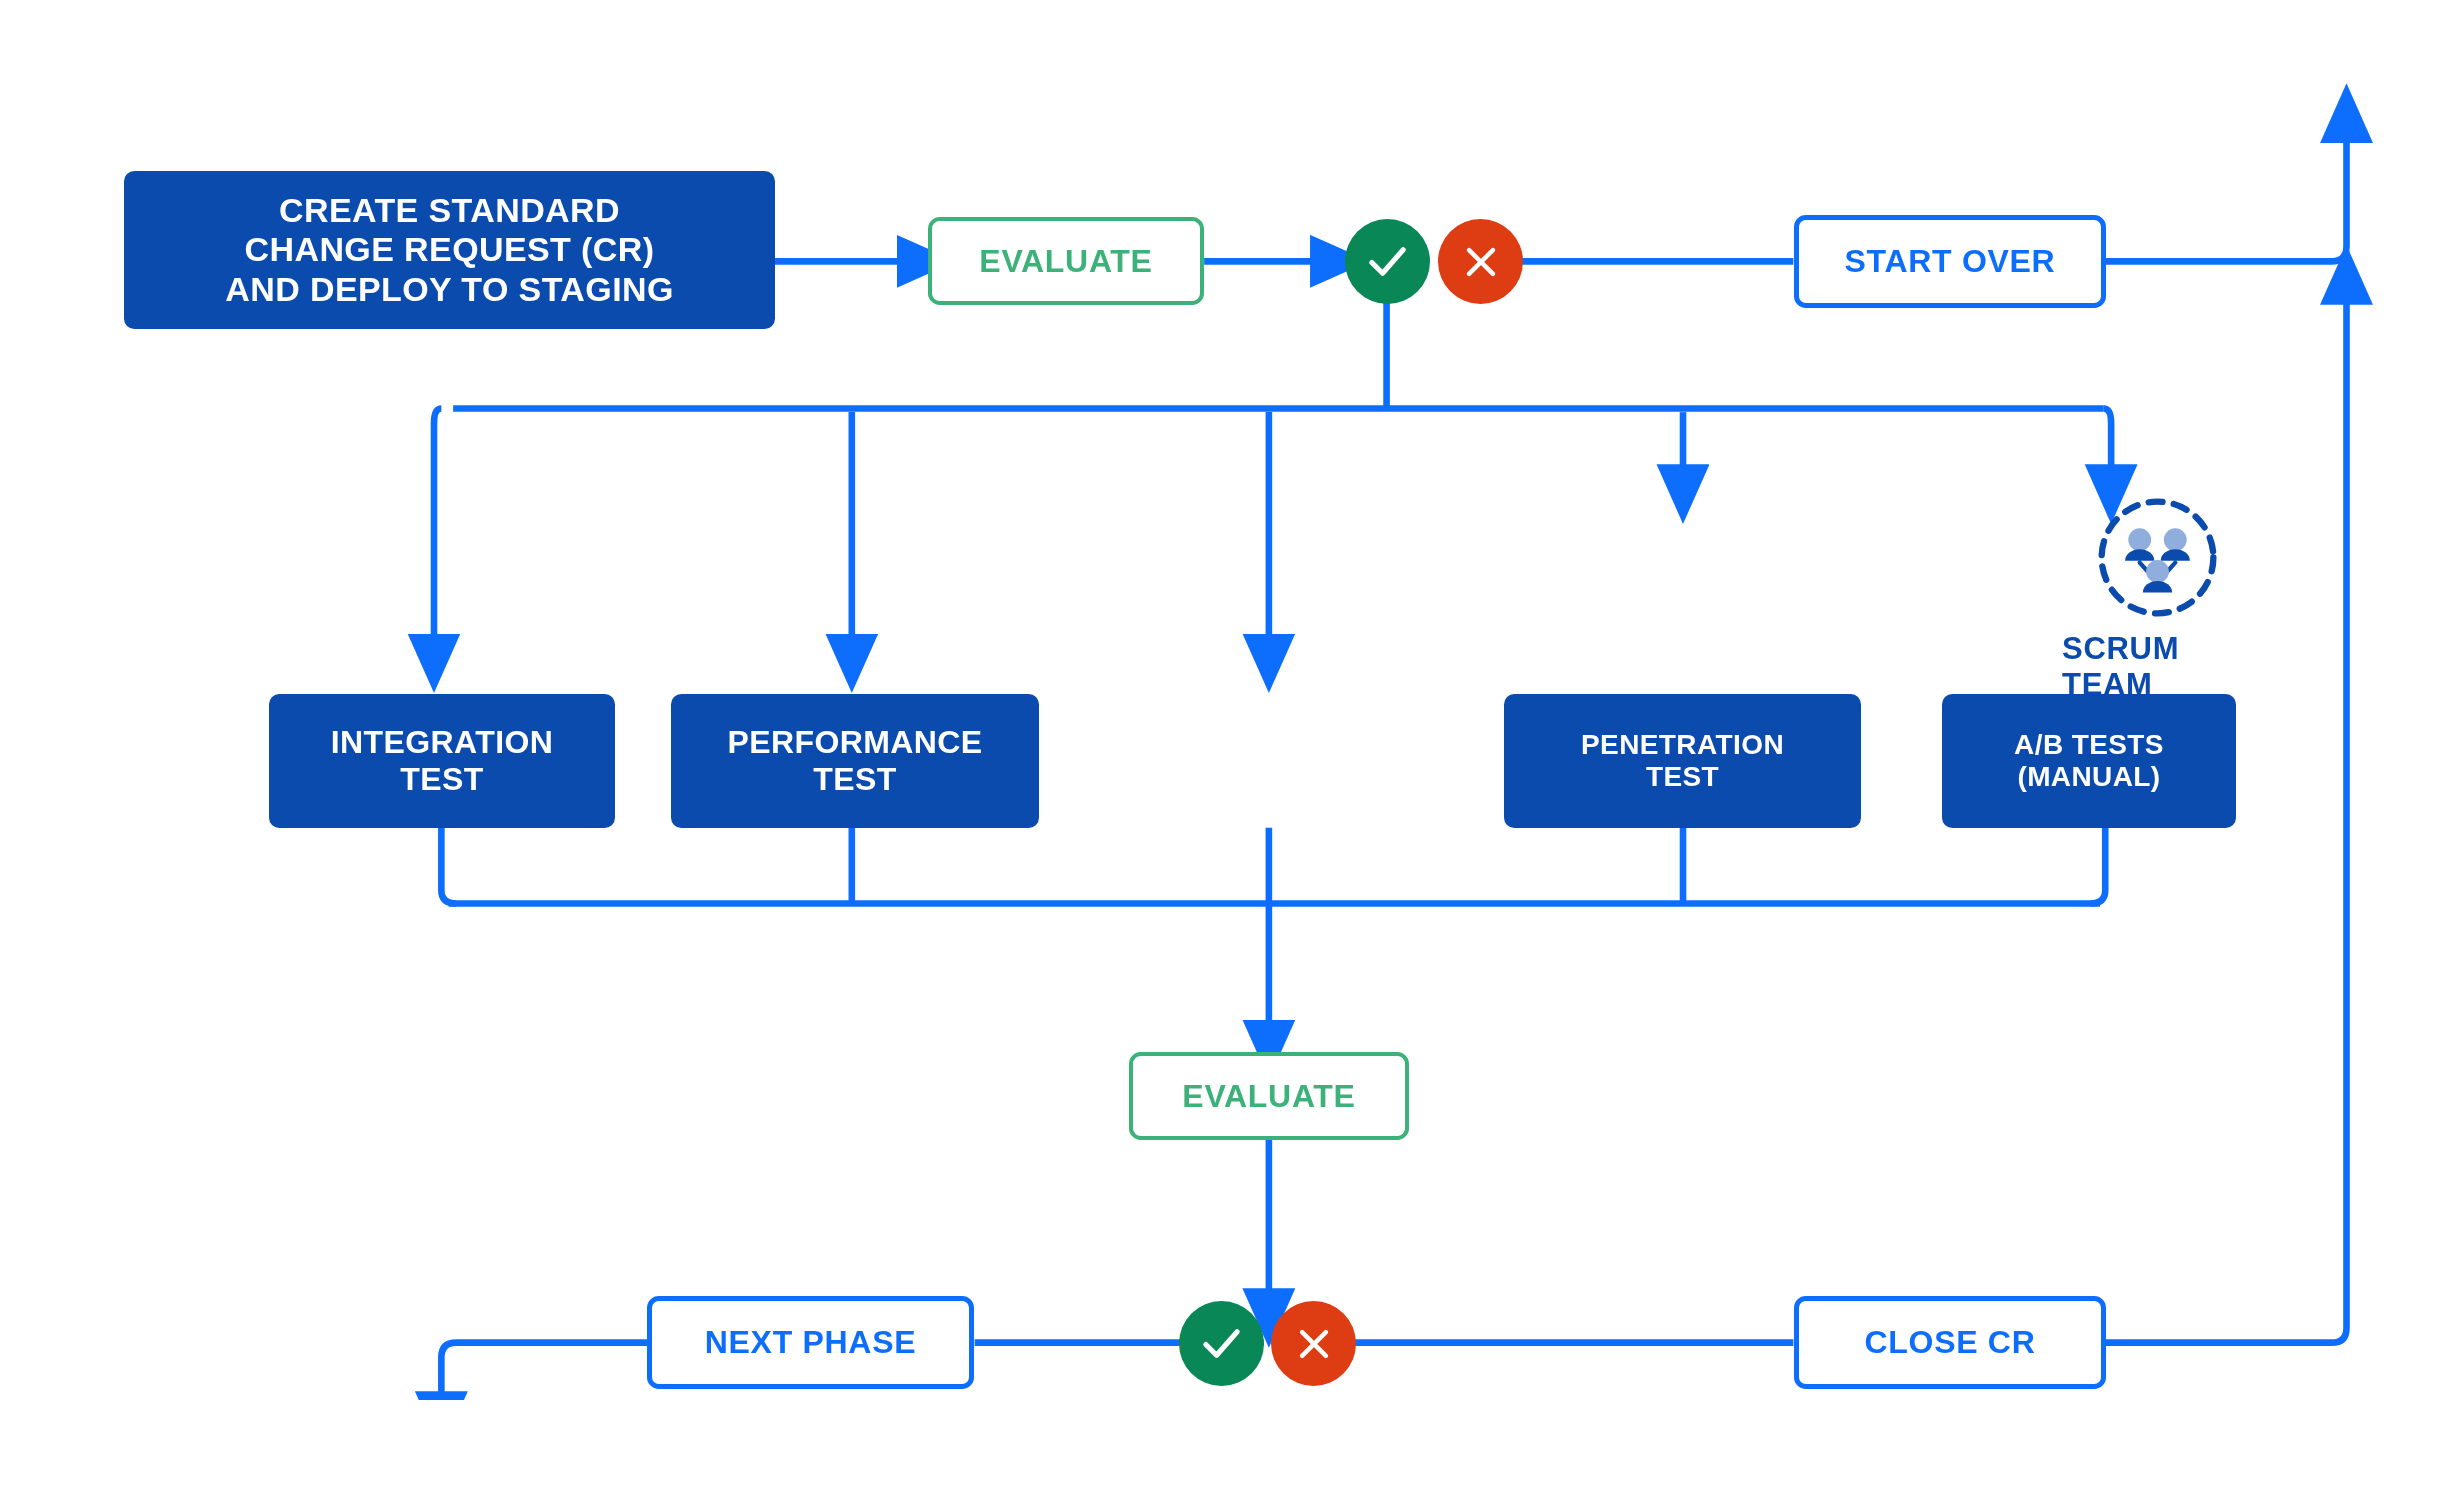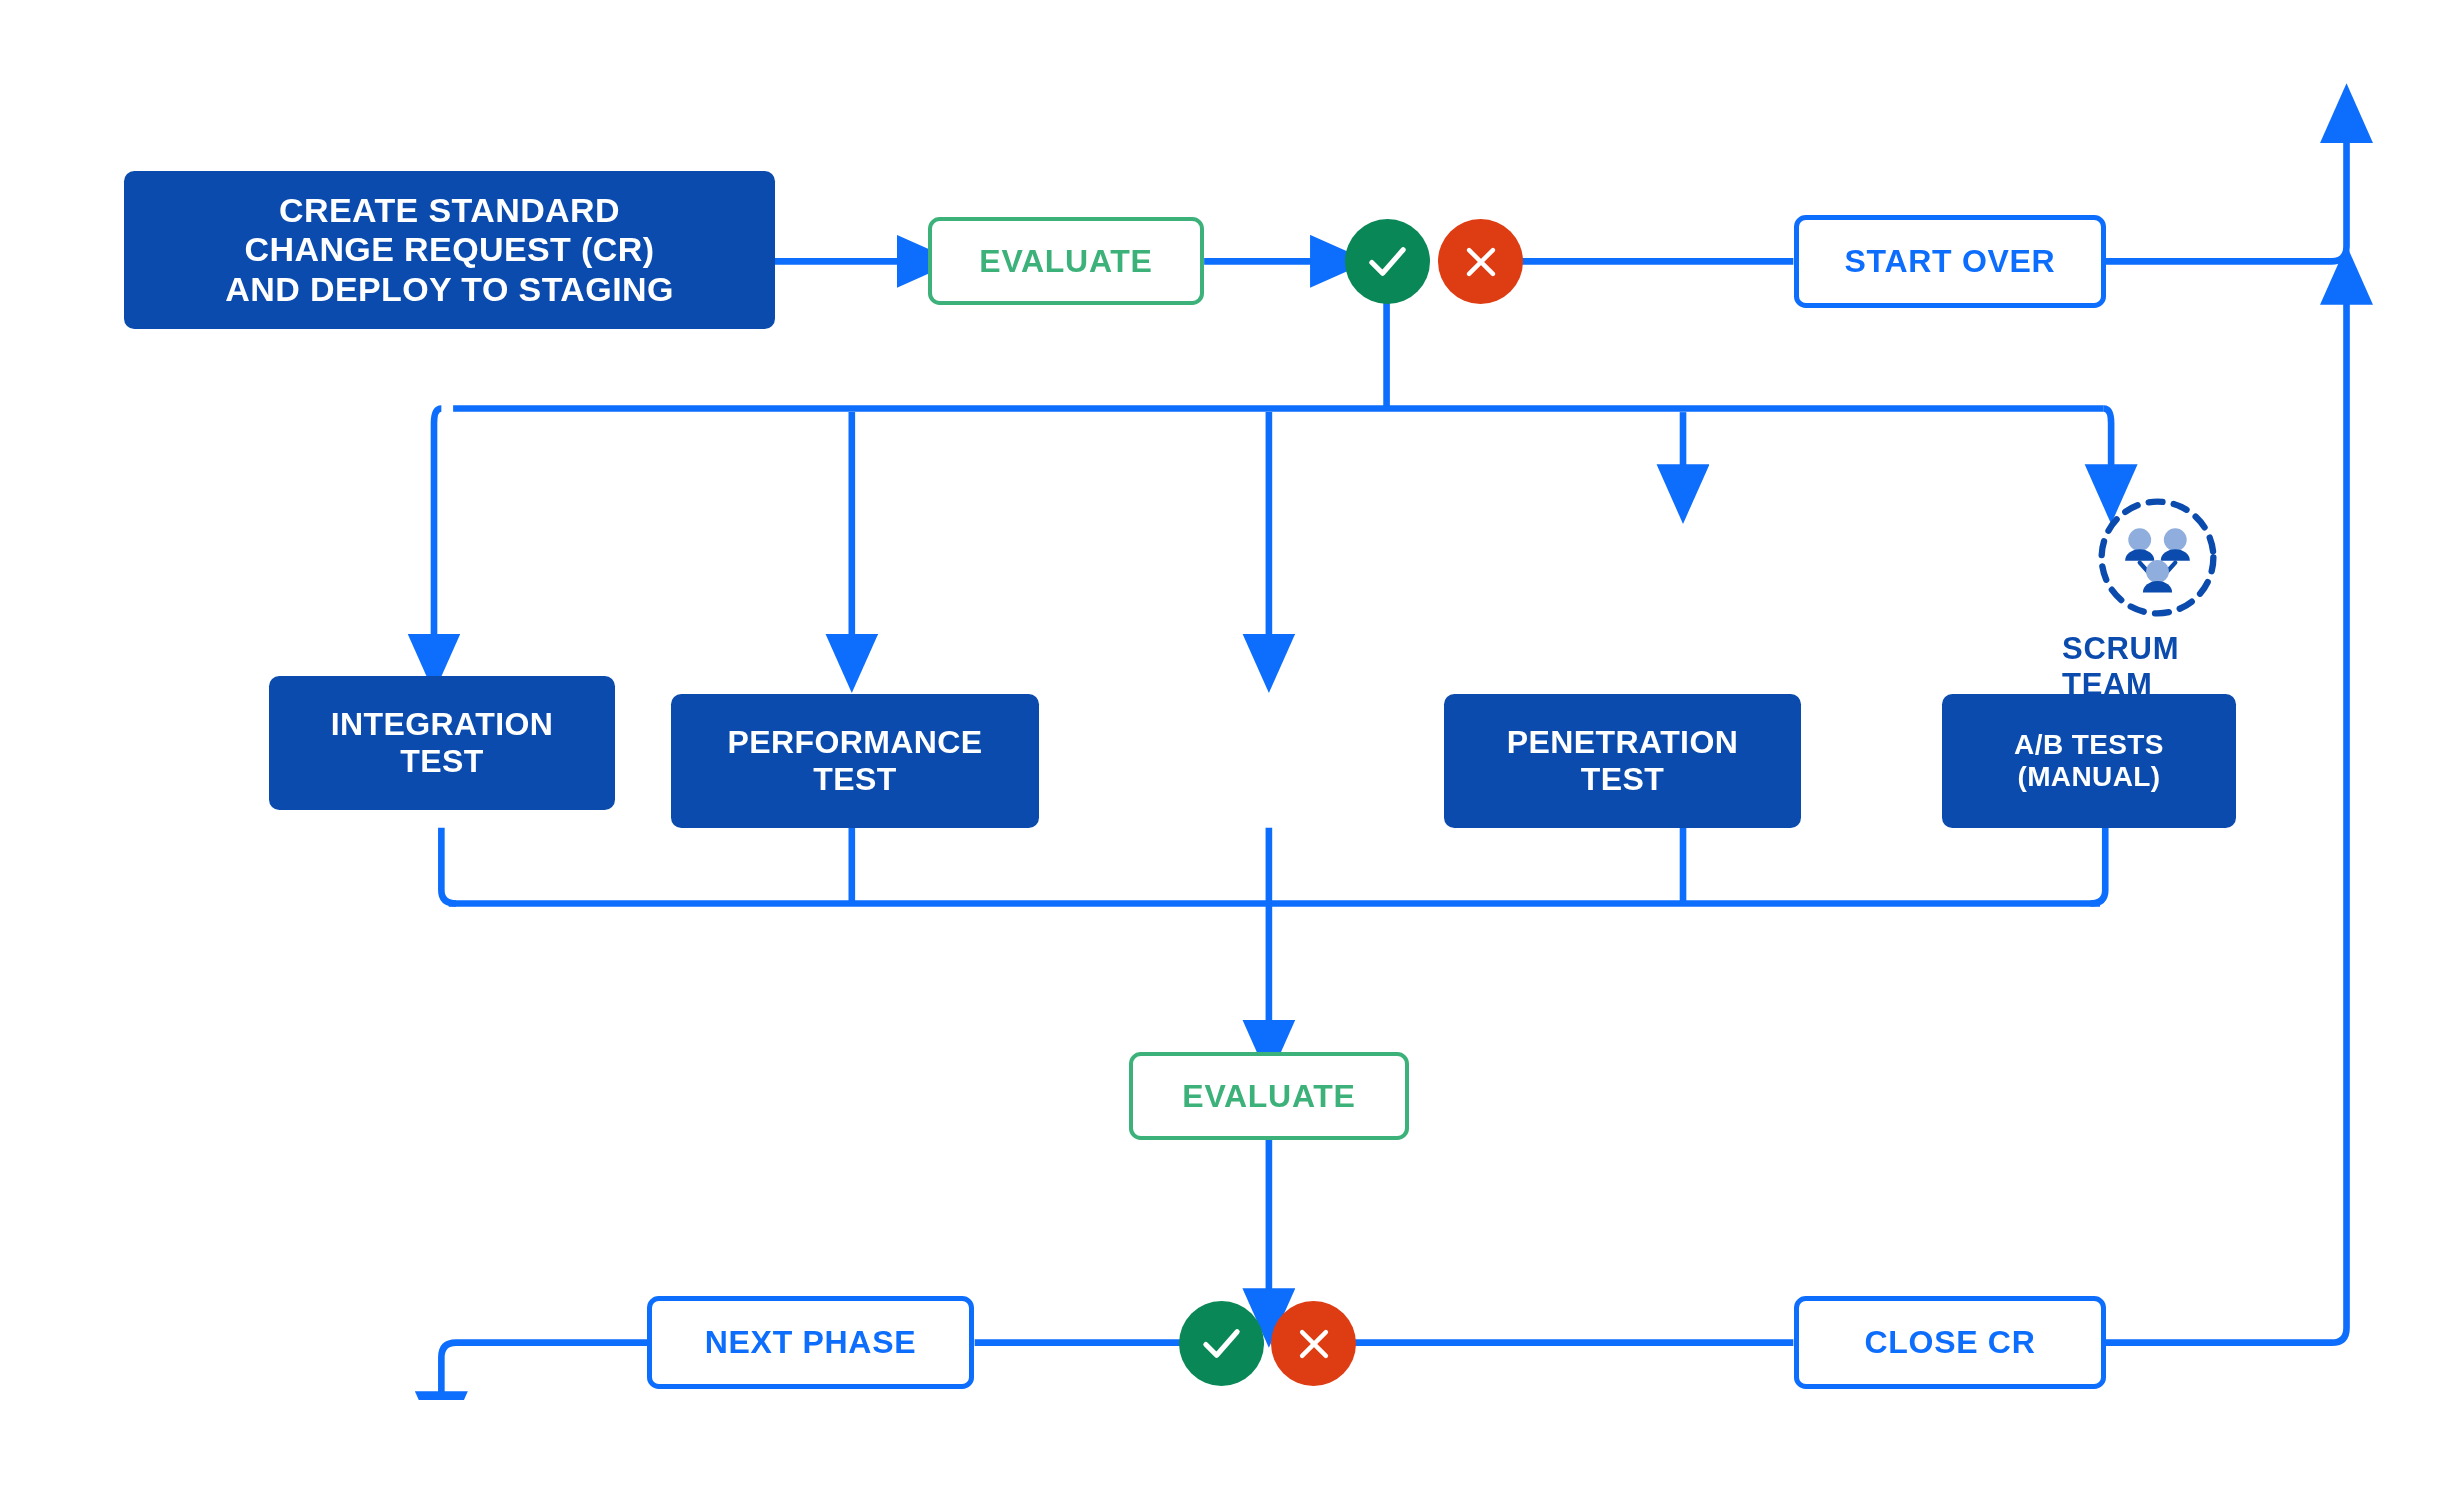--- a/index.html
+++ b/index.html
@@ -108,36 +108,36 @@
       <circle cx="36" cy="36" r="9" fill="#8faedd"></circle>
       <path d="M24.5 52.5 a11.5 9 0 0 1 23 0 z" fill="#0a4bad"></path>
       <circle cx="64" cy="36" r="9" fill="#8faedd"></circle>
       <path d="M52.5 52.5 a11.5 9 0 0 1 23 0 z" fill="#0a4bad"></path>
       <circle cx="50" cy="61" r="9" fill="#8faedd"></circle>
       <path d="M38.5 77.5 a11.5 9 0 0 1 23 0 z" fill="#0a4bad"></path>
     </svg>
     <div class="role-label" style="font-size:31px;">SCRUM TEAM</div>
   </div>
 
-  <div class="node node-solid" style="left:269px;top:676px;width:346px;height:134px;font-size:32px;">
+  <div class="node node-solid" style="left:269px;top:694px;width:346px;height:134px;font-size:32px;">
     <div>
       <div>INTEGRATION</div>
       <div>TEST</div>
     </div>
   </div>
 
   <div class="node node-solid" style="left:671px;top:694px;width:368px;height:134px;font-size:32px;">
     <div>
       <div>PERFORMANCE</div>
       <div>TEST</div>
     </div>
   </div>
 
 
-  <div class="node node-solid" style="left:1444px;top:694px;width:357px;height:134px;font-size:32px;">
+  <div class="node node-solid" style="left:1504px;top:694px;width:357px;height:134px;font-size:28px;">
     <div>
       <div>PENETRATION</div>
       <div>TEST</div>
     </div>
   </div>
 
   <div class="node node-solid" style="left:1942px;top:694px;width:294px;height:134px;font-size:28px;">
     <div>
       <div>A/B TESTS</div>
       <div>(MANUAL)</div>

